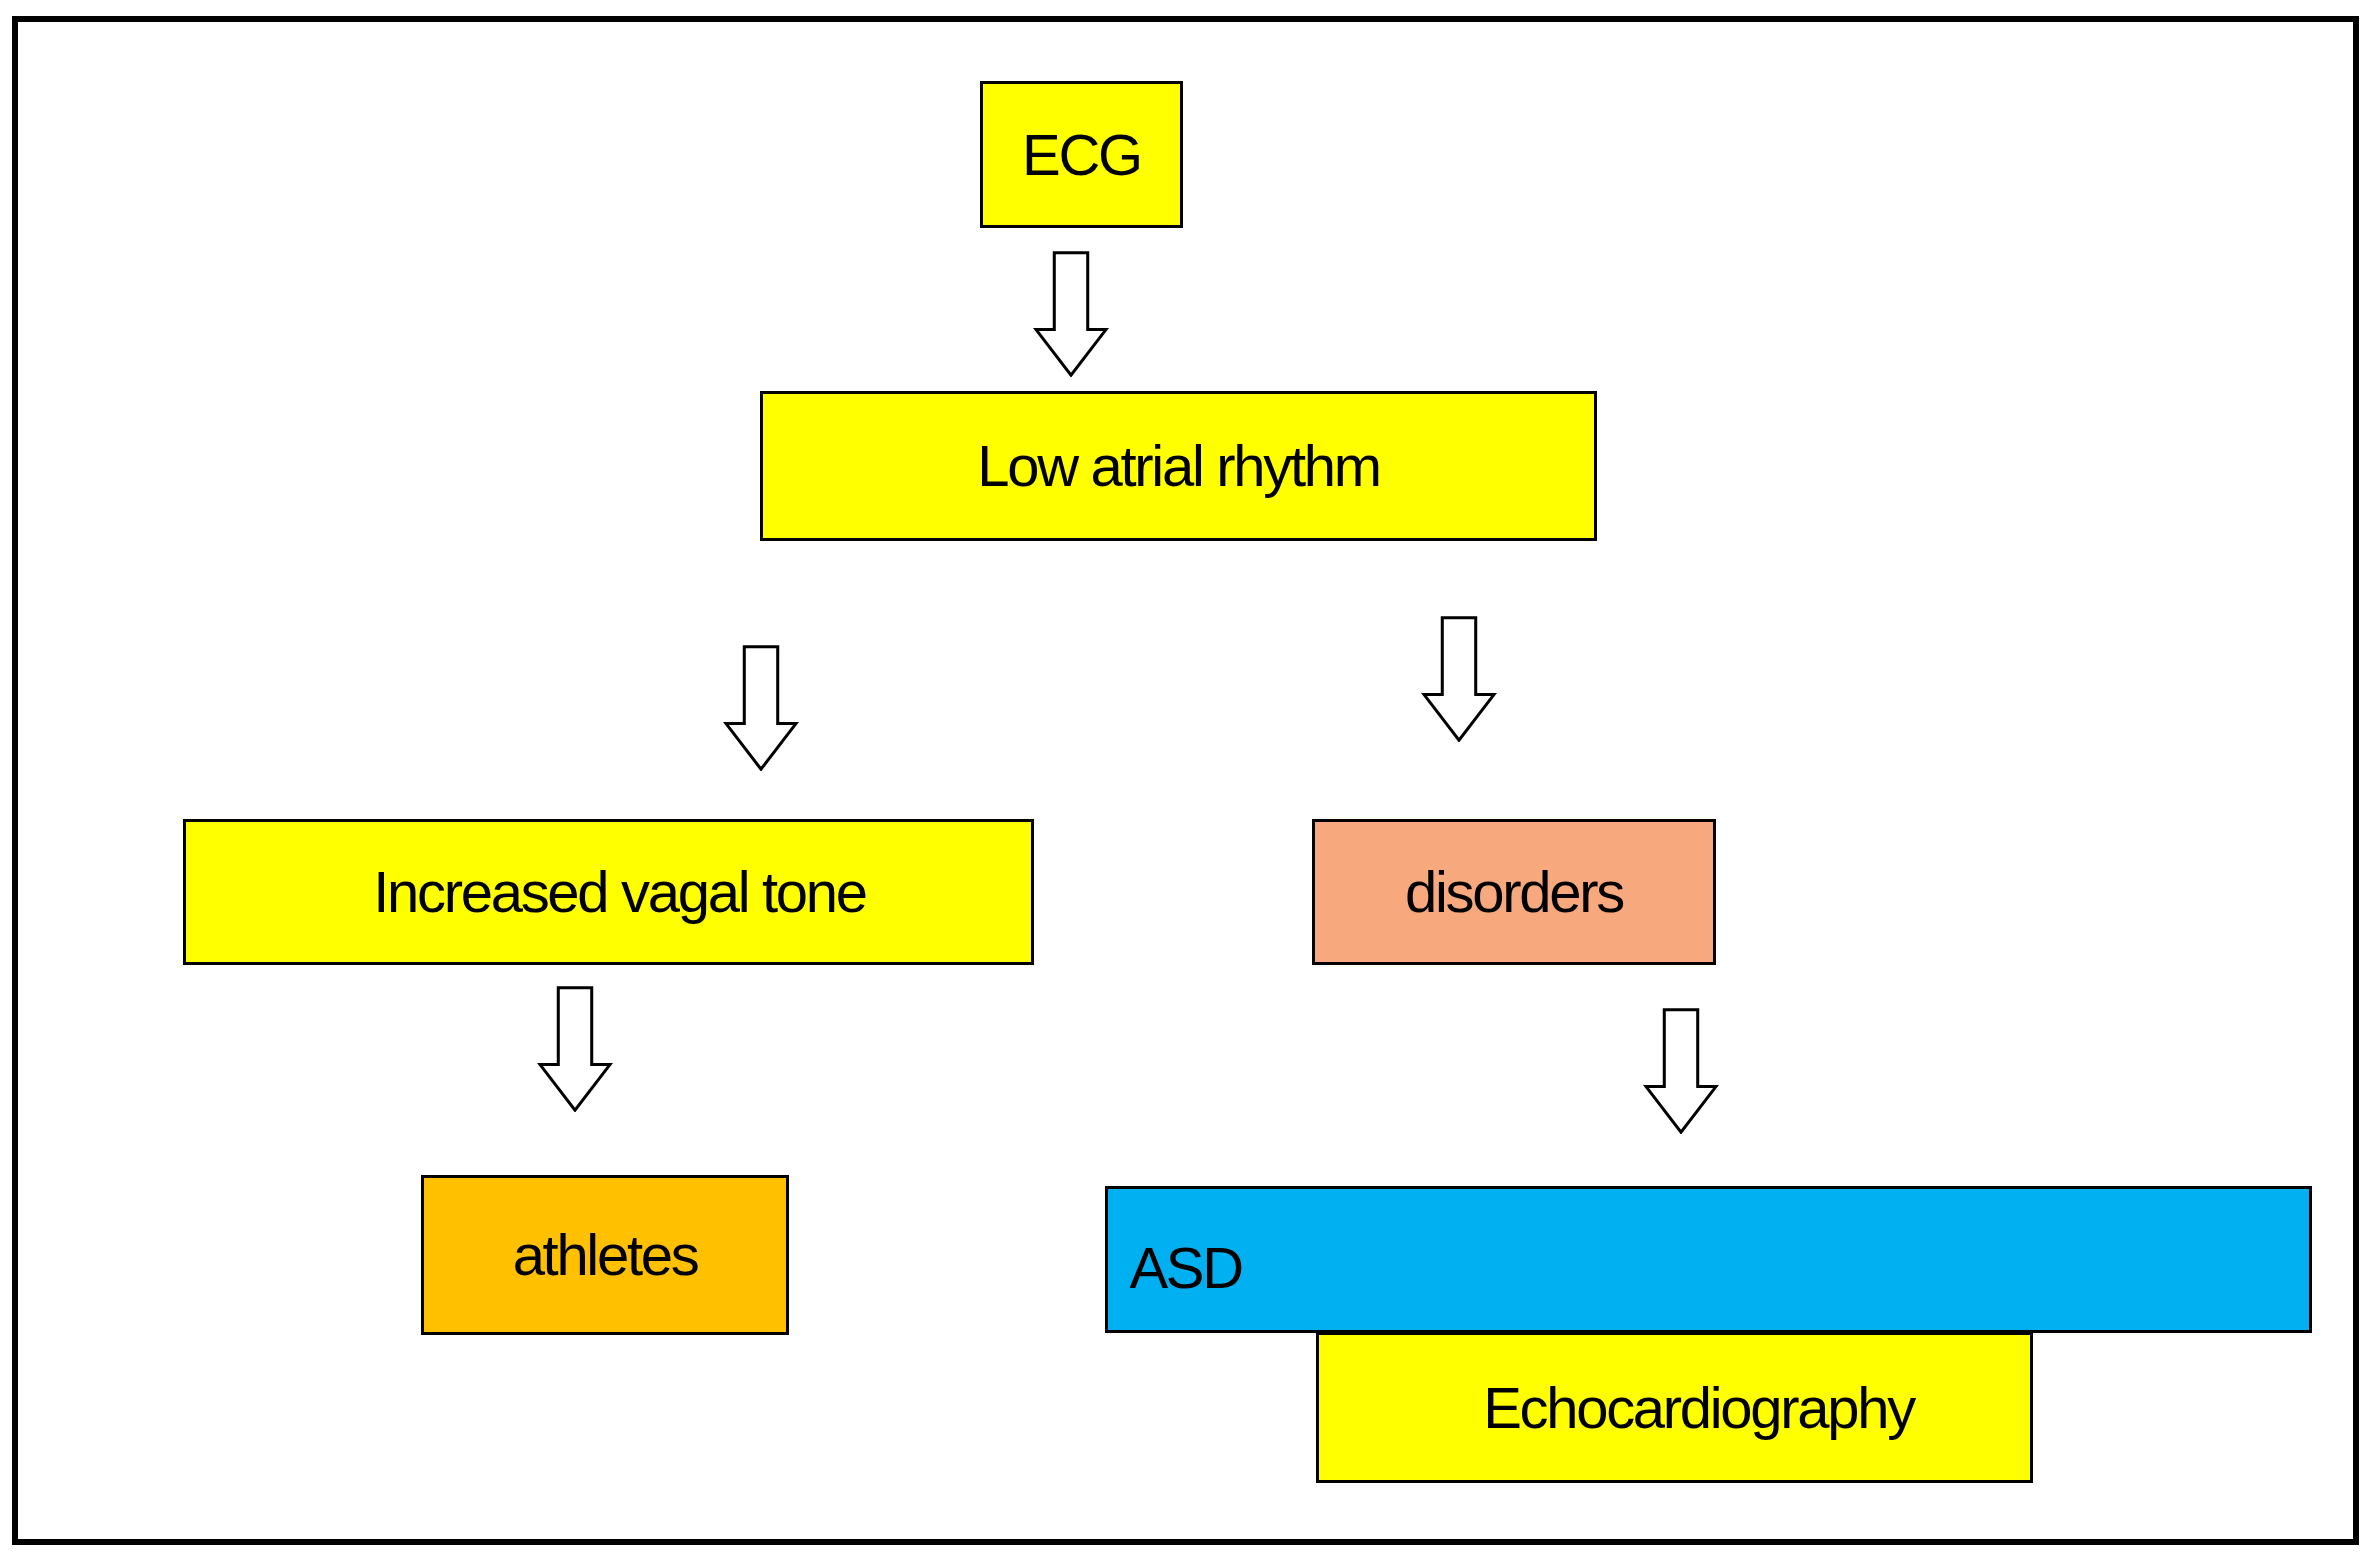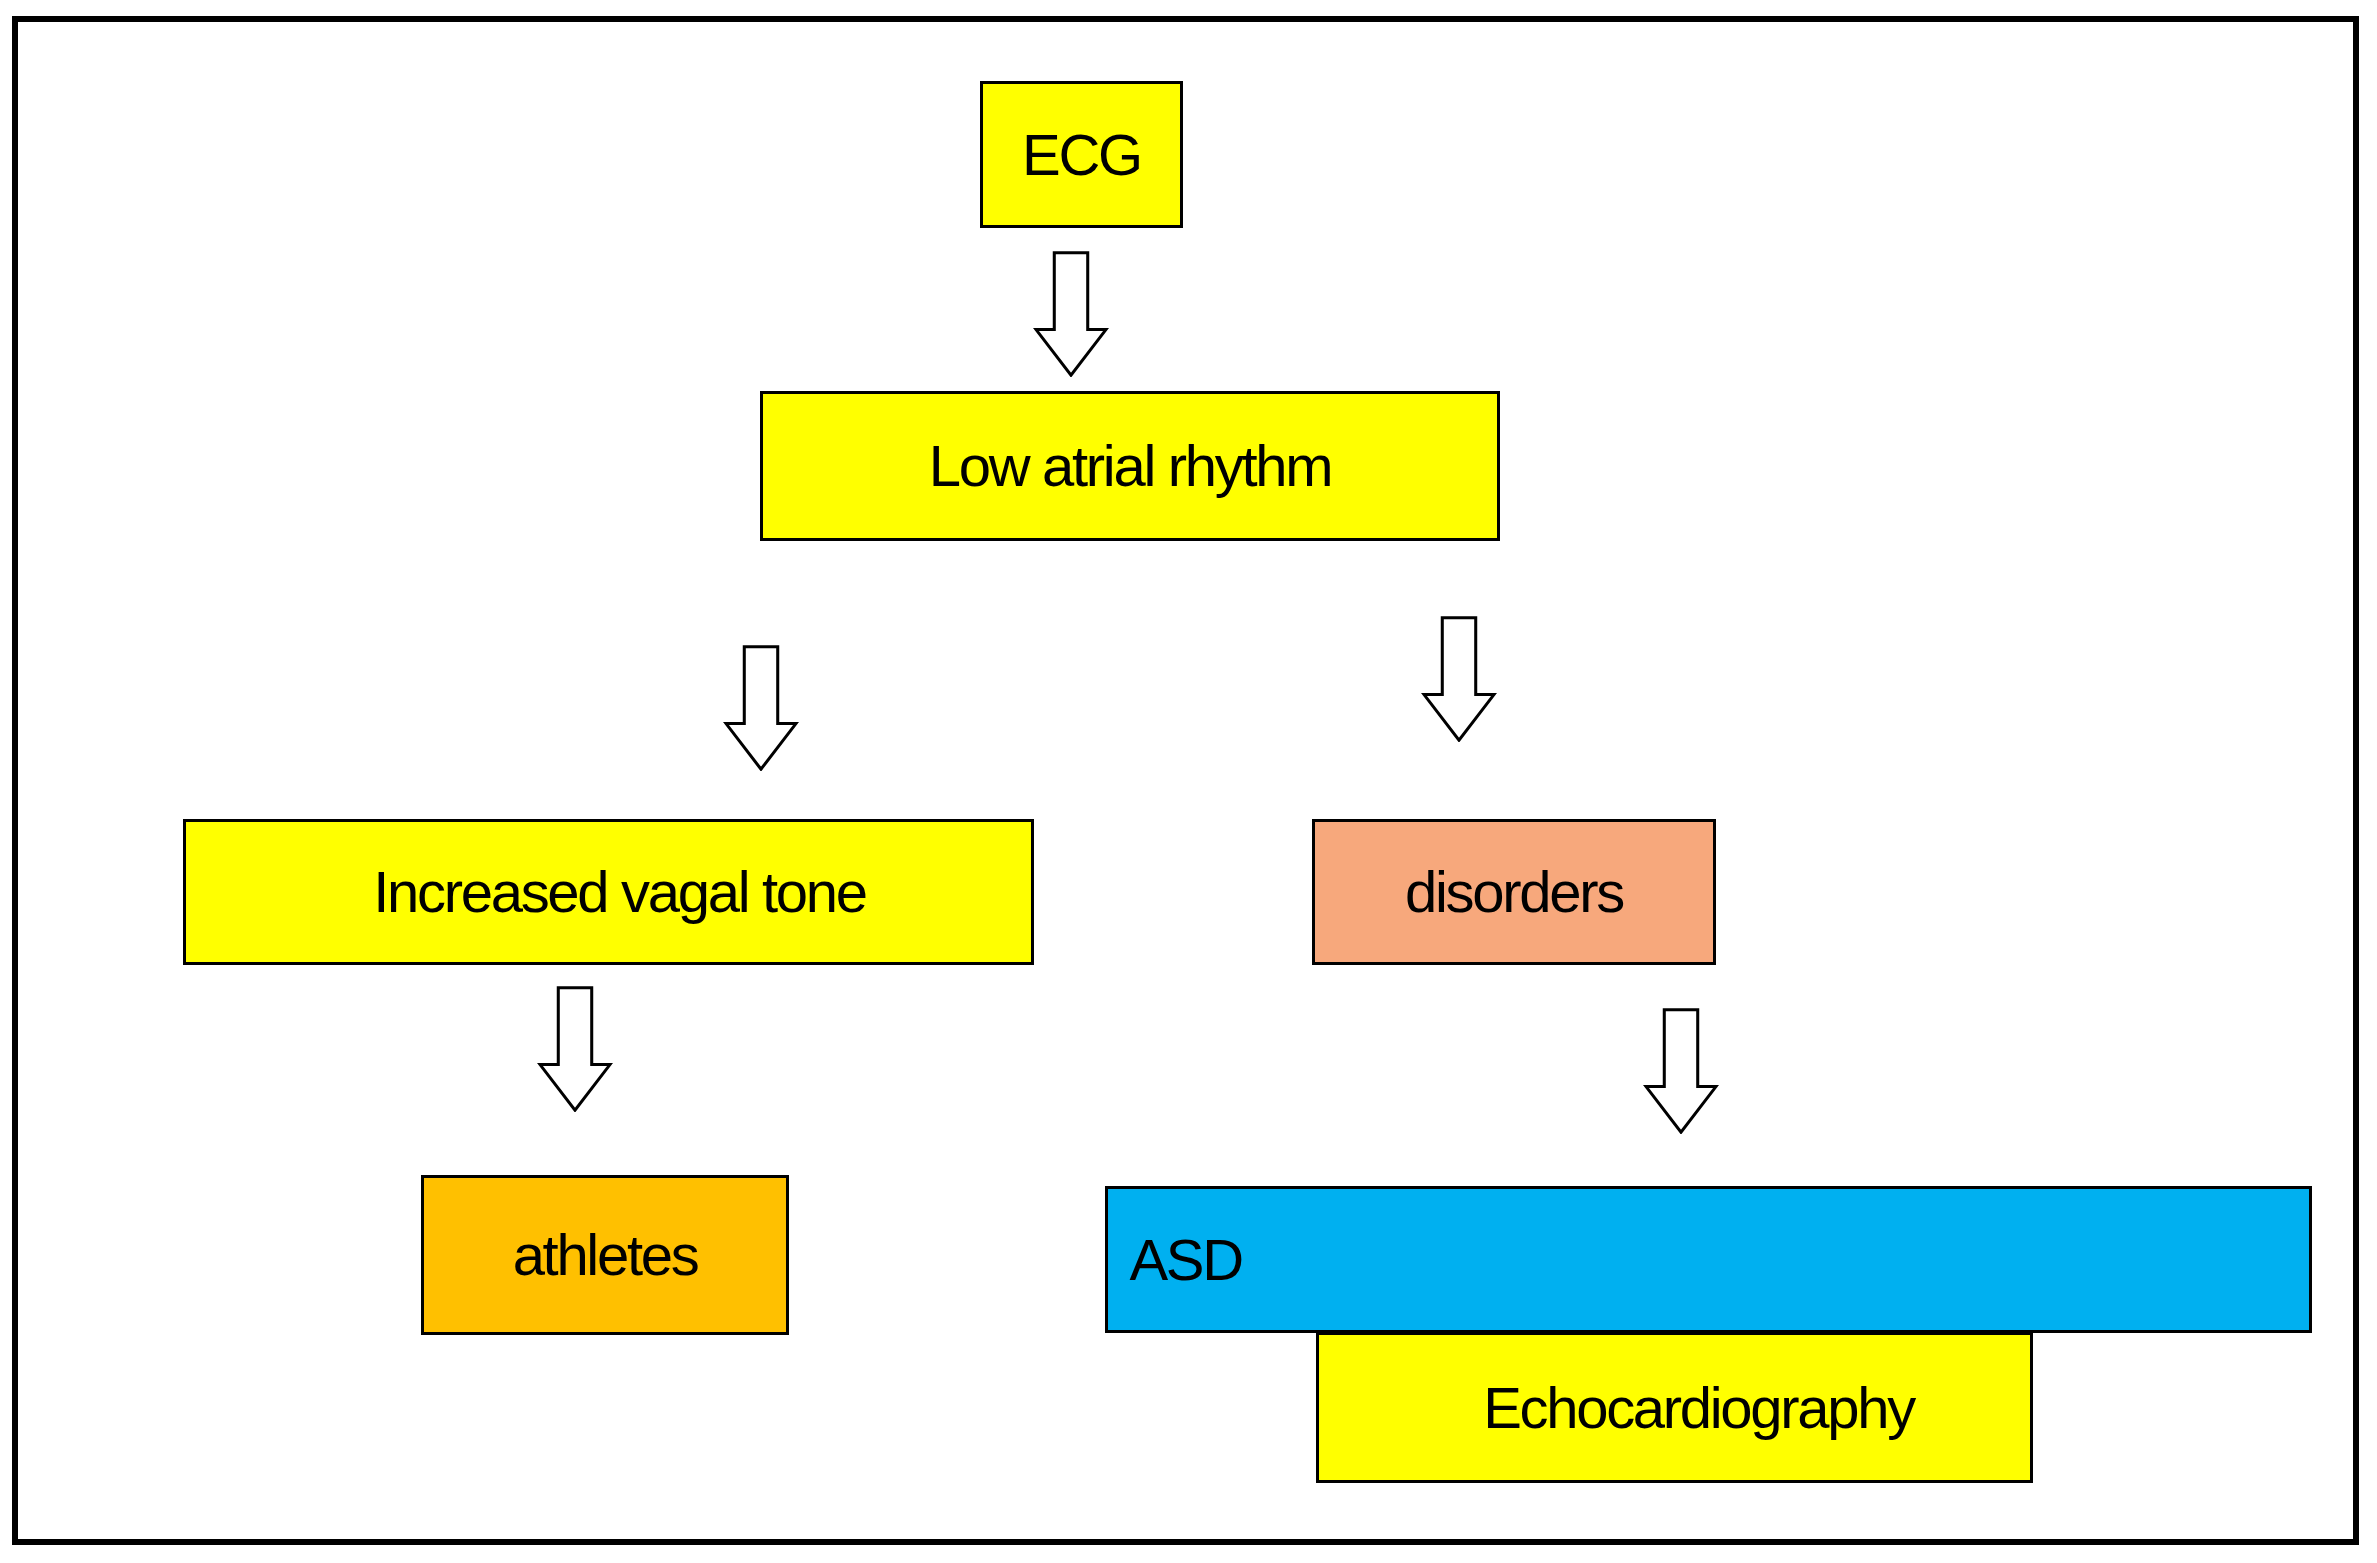--- a/index.html
+++ b/index.html
@@ -4,28 +4,28 @@
 <style>
   html,body{margin:0;padding:0;background:#FFFFFF;}
   body{width:2377px;height:1564px;position:relative;overflow:hidden;
        font-family:"Liberation Sans", sans-serif;color:#000;}
   .frame{position:absolute;left:11.5px;top:16px;width:2347px;height:1529px;
          border:6.1px solid #000;box-sizing:border-box;background:transparent;}
   .node{position:absolute;border:3.8px solid #000;box-sizing:border-box;
         display:flex;align-items:center;justify-content:center;
         font-size:58px;letter-spacing:-2.3px;line-height:1;white-space:nowrap;}
   .node-ecg{left:980px;top:81px;width:203px;height:147px;}
-  .node-lar{left:760px;top:391px;width:740px;height:150px;}
+  .node-lar{left:760px;top:391px;width:837px;height:150px;}
   .node-ivt{left:183px;top:819px;width:851px;height:146px;}
   .node-dis{left:1312px;top:819px;width:404px;height:146px;}
   .node-ath{left:421px;top:1175px;width:368px;height:160px;}
   .node-blue{left:1105px;top:1186px;width:1207px;height:147px;z-index:3;}
   .node-echo{left:1316px;top:1332px;width:717px;height:151px;z-index:2;padding-left:48px;}
   .node-blue .lbl{position:absolute;top:50%;transform:translateY(-50%);}
-  .node-blue .lbl-left{left:21.4px;}
+  .node-blue .lbl-left{left:21.4px;margin-top:8px;}
   .node-blue .lbl-right{left:772px;}
   .arrow{position:absolute;width:76px;height:126px;}
   .arr-1{left:1033px;top:251px;}
   .arr-2{left:723px;top:645px;}
   .arr-3{left:1421px;top:616px;}
   .arr-4{left:537px;top:986px;}
   .arr-5{left:1643px;top:1008px;}
 </style>
 </head>
 <body>

